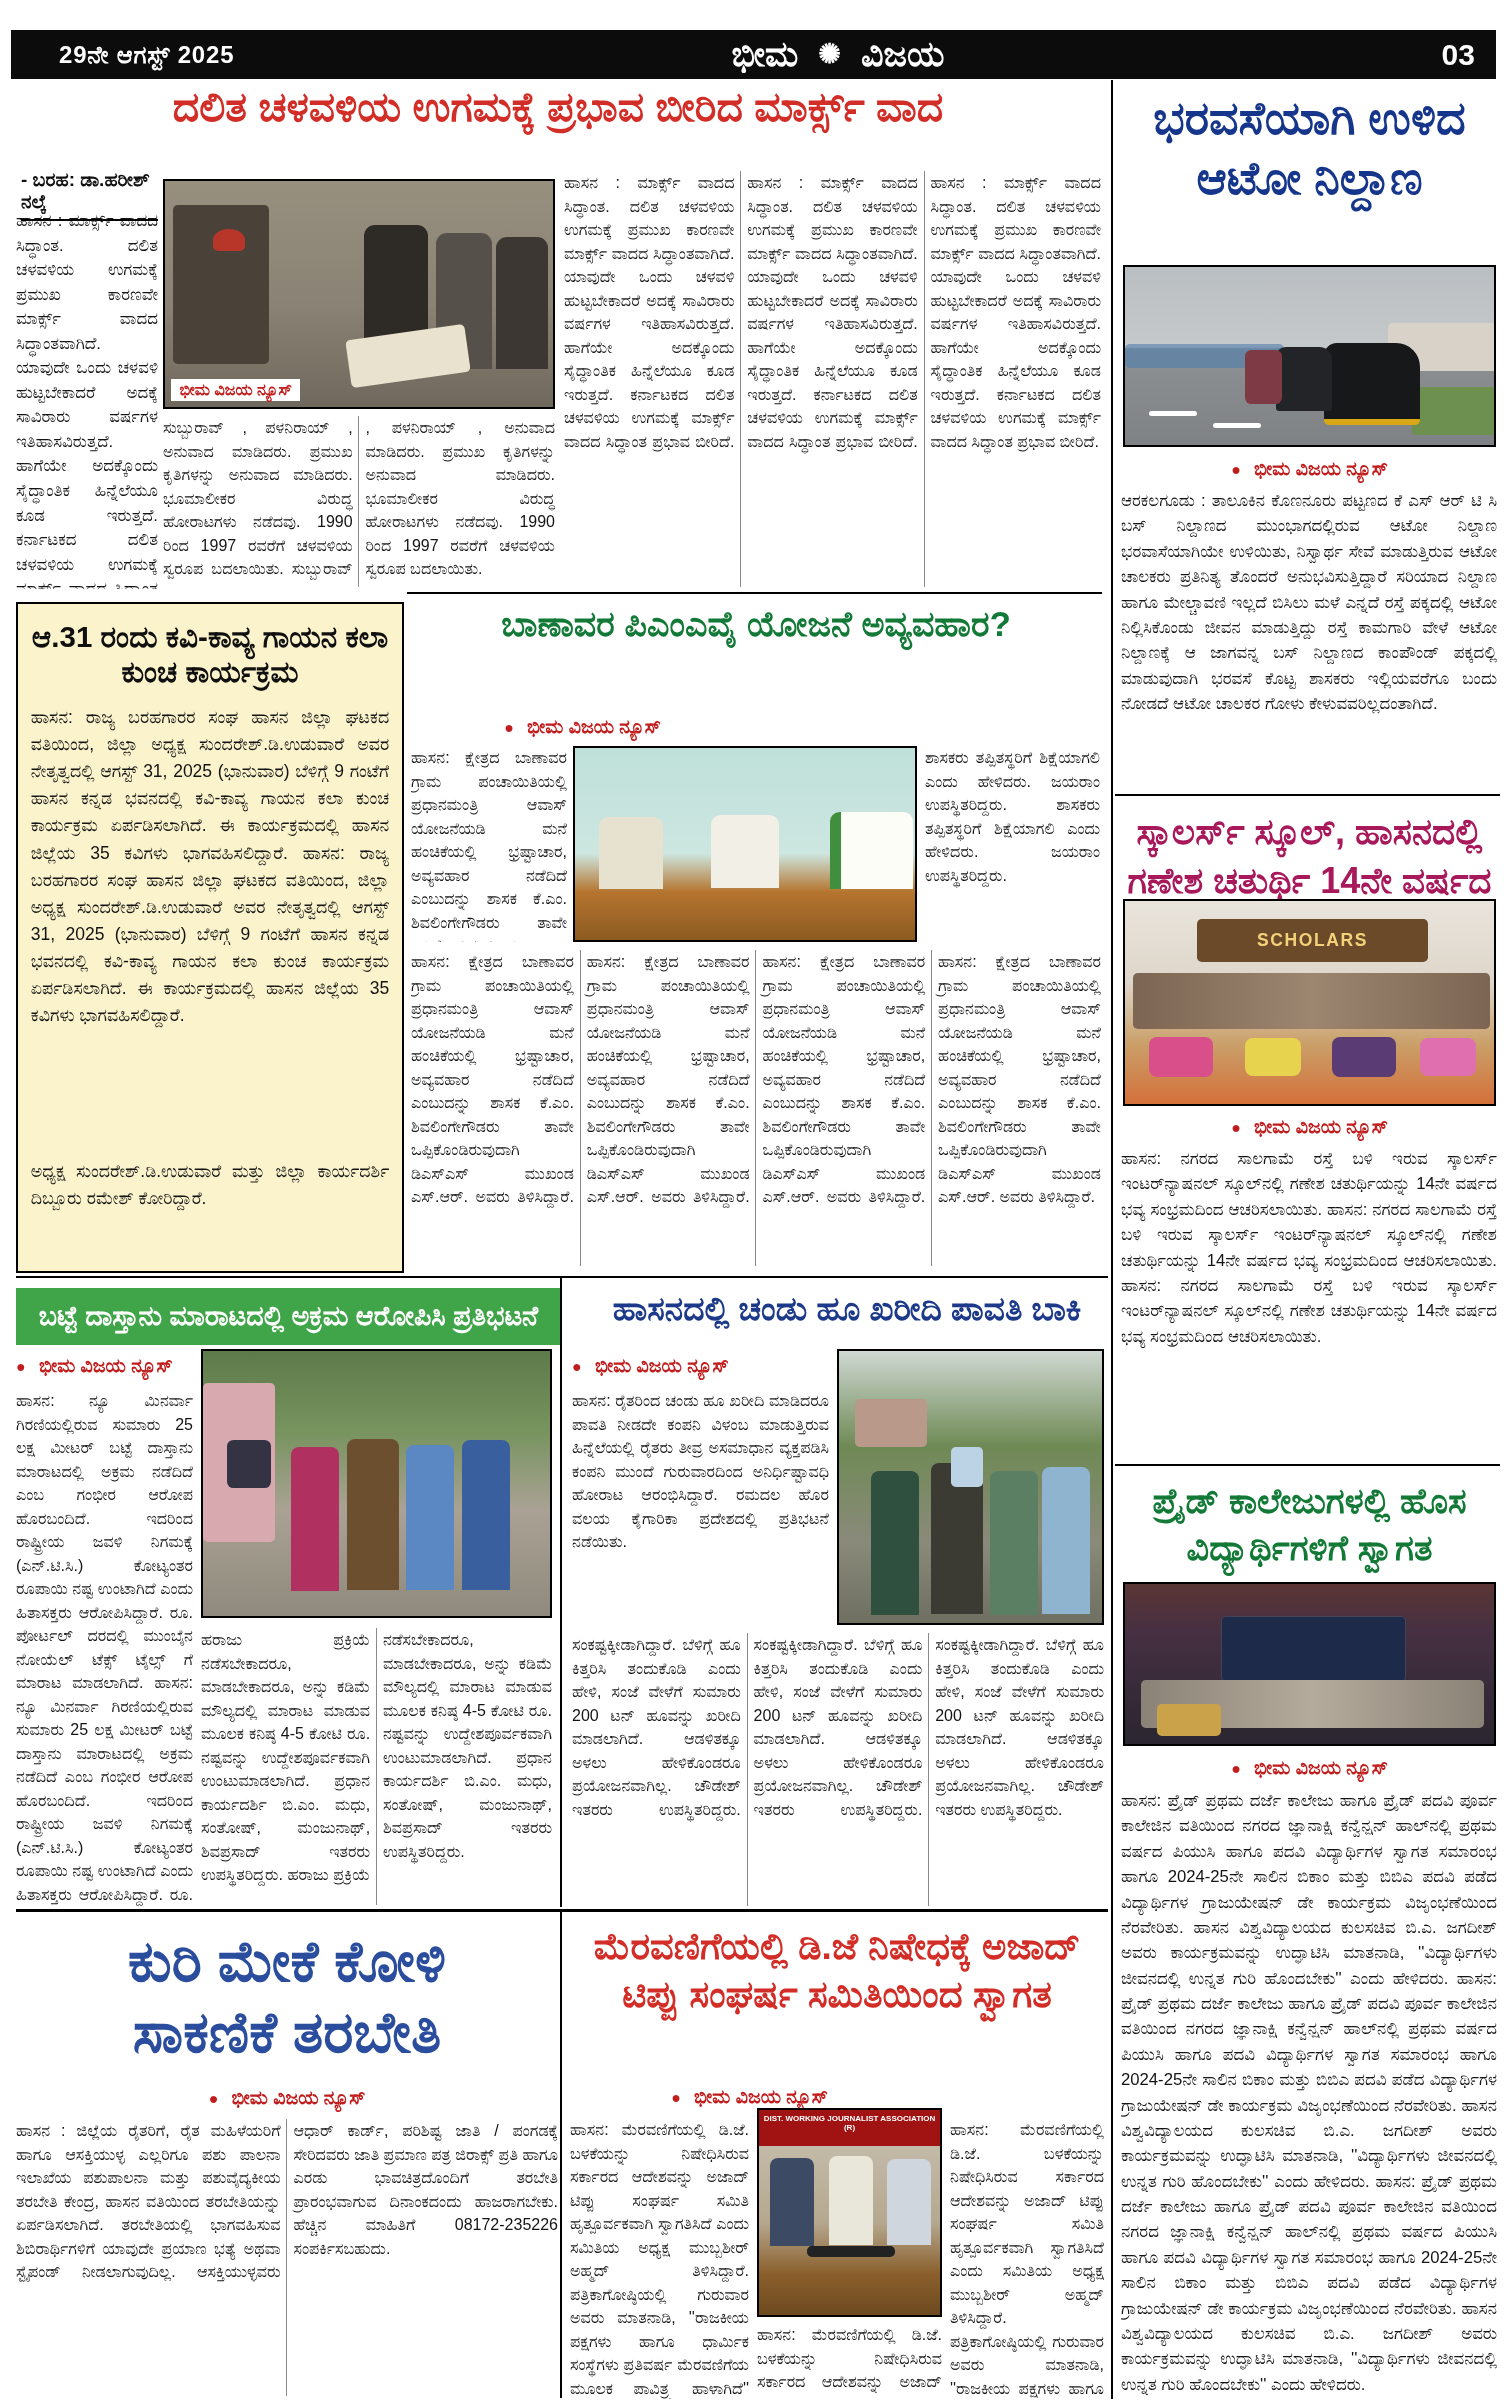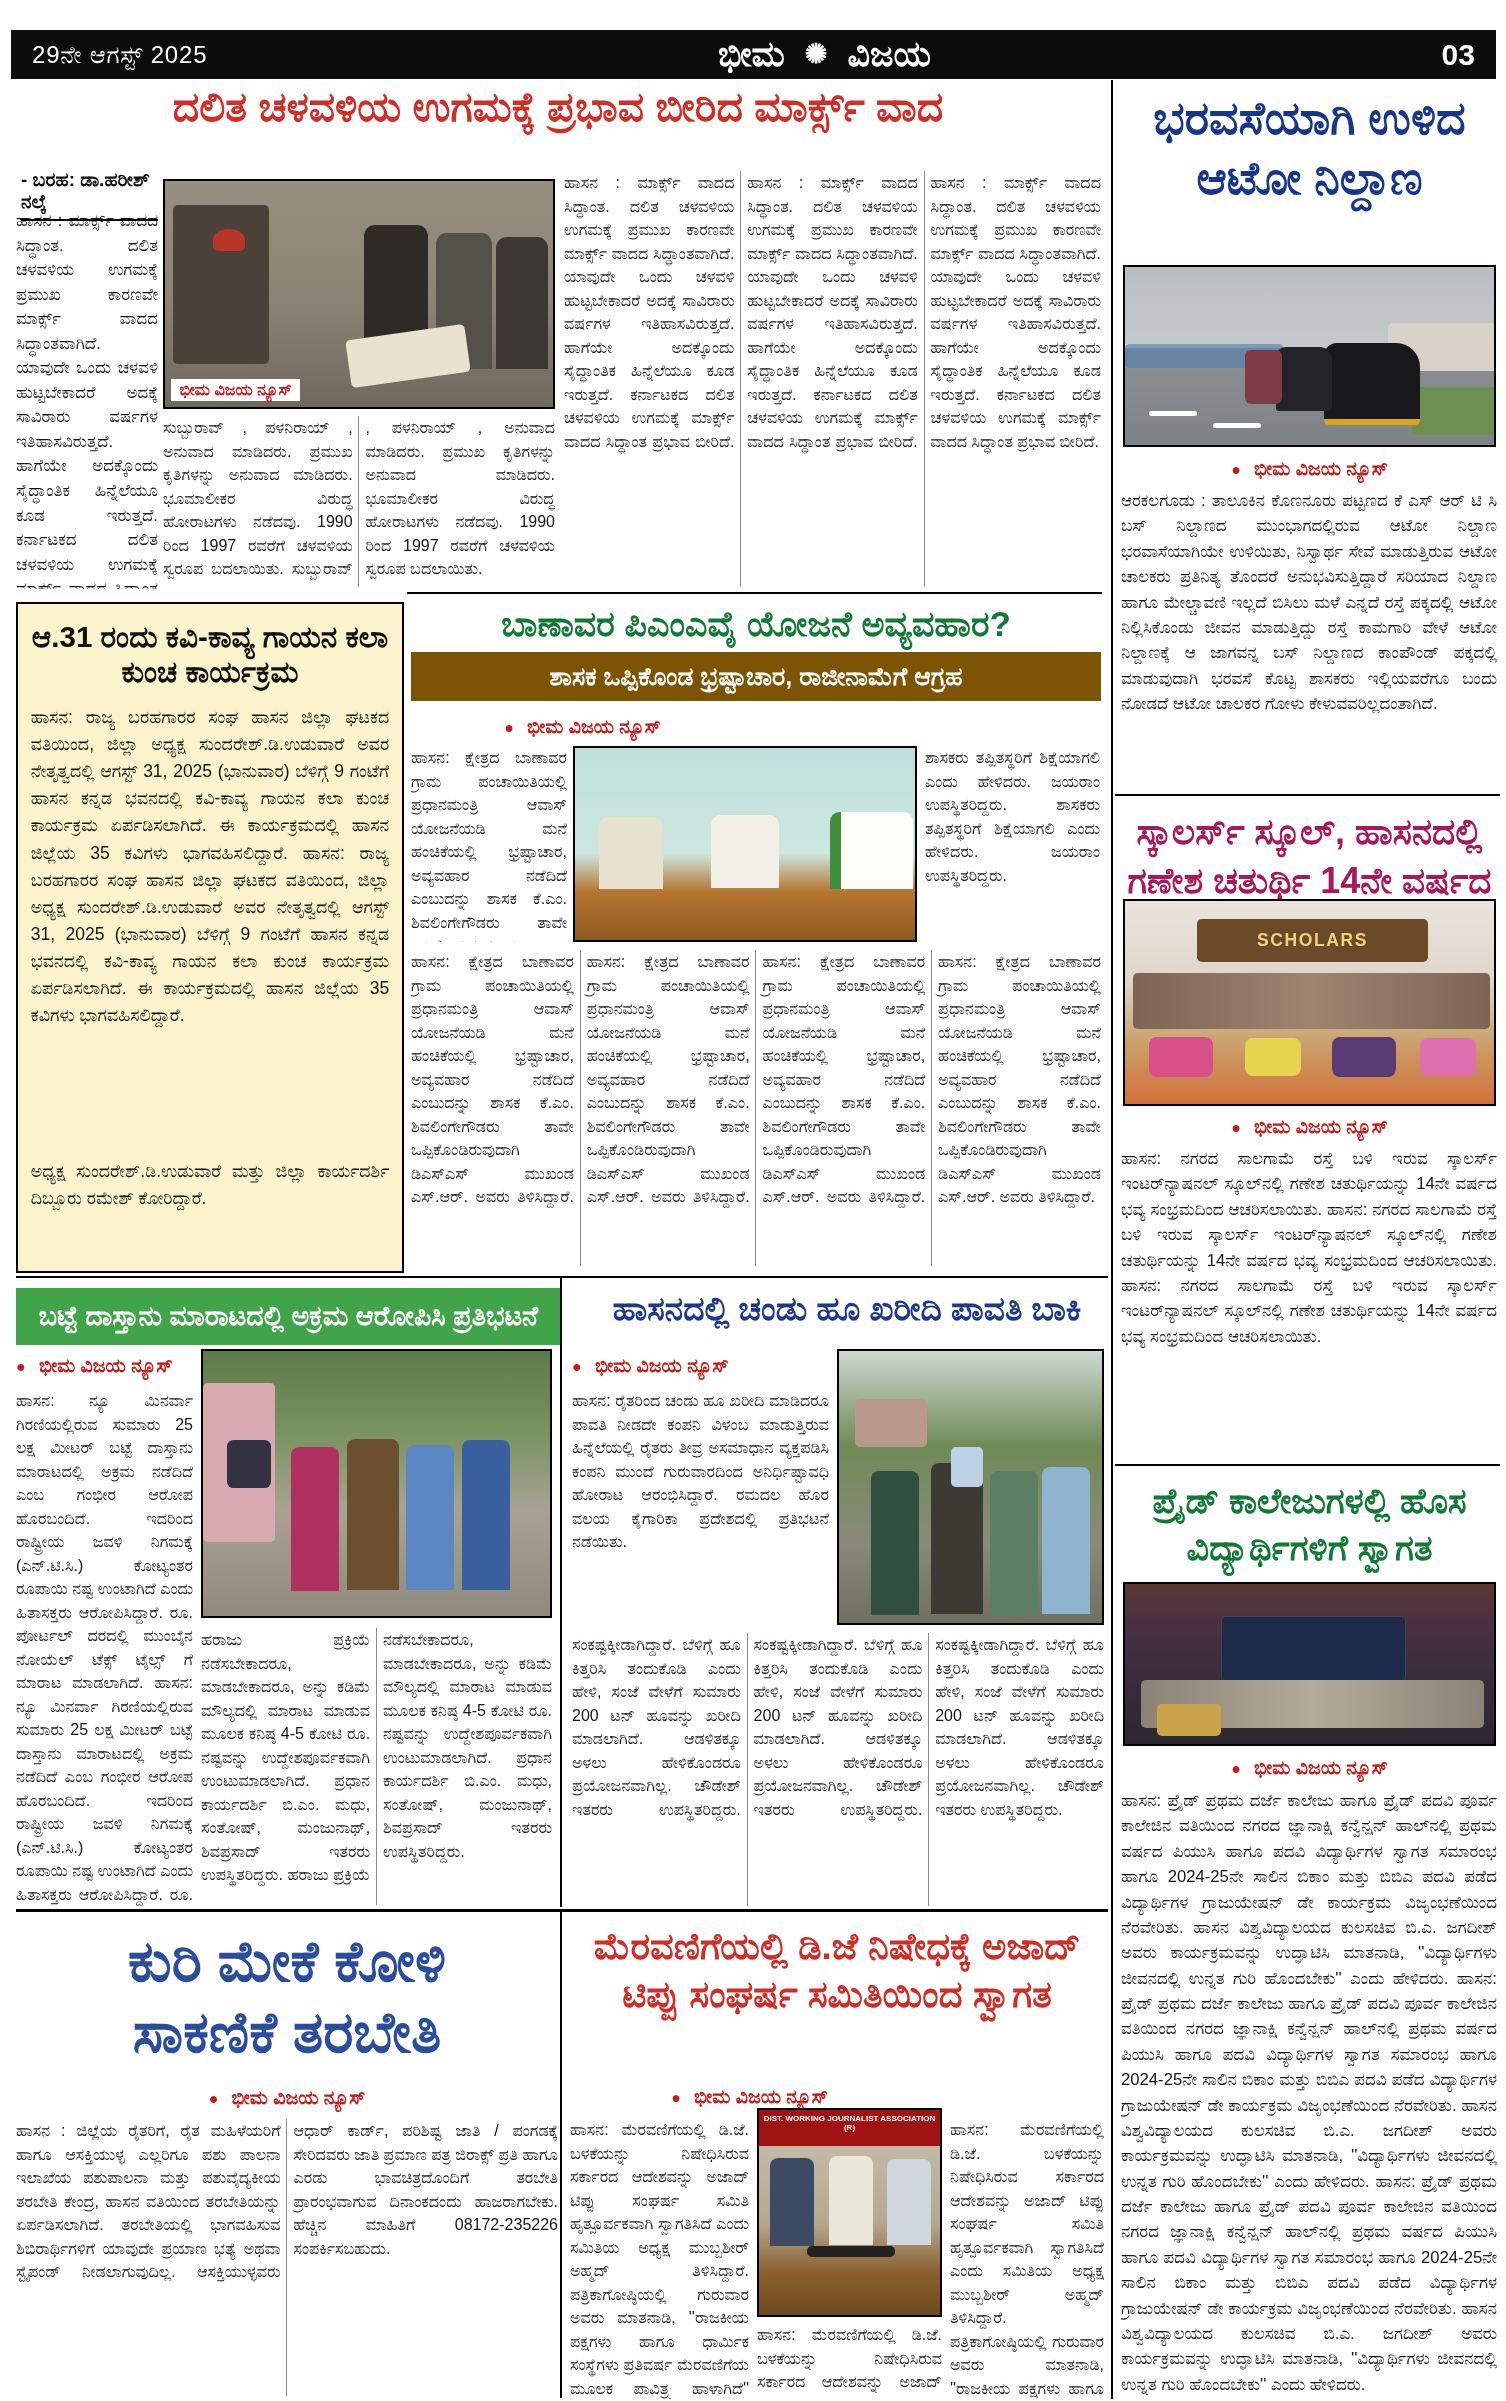--- a/index.html
+++ b/index.html
@@ -2,21 +2,21 @@
 <html style="font-size:12.8px"><head>
 <meta charset="utf-8">
 <style>
   html,body{margin:0;padding:0;background:#e8e8e8;}
   #page{position:relative;width:1507px;height:2401px;background:#ffffff;margin:0 auto;
         font-family:"Liberation Sans",sans-serif;color:#111;overflow:hidden;}
   .abs{position:absolute;}
   
   #masthead{left:11px;top:30px;width:1485px;height:49px;background:#0c0c0c;color:#fff;
             display:flex;align-items:center;justify-content:space-between;padding:0 21px;box-sizing:border-box;}
-  #masthead .date{font-size:24px;font-weight:normal;letter-spacing:0.8px;}
+  #masthead .date{font-size:24px;font-weight:bold;letter-spacing:0.8px;margin-left:27px;}
   #masthead .brand{font-size:35px;font-weight:bold;display:flex;align-items:center;gap:20px;}
   #masthead .sun{font-size:27px;line-height:1;}
   #masthead .pageno{font-size:30px;font-weight:bold;}
   
   .hl{font-weight:bold;text-align:center;line-height:1.18;}
   .hl-red{color:#d22d26;}
   .hl-blue{color:#16368c;}
   .hl-navy{color:#1d3a8a;}
   .hl-green{color:#127a36;}
   .hl-magenta{color:#a8195b;}
@@ -155,21 +155,20 @@
   <div id="kavi-box" class="abs">
     <div class="hl">ಆ.31 ರಂದು ಕವಿ-ಕಾವ್ಯ ಗಾಯನ ಕಲಾ ಕುಂಚ ಕಾರ್ಯಕ್ರಮ</div>
     <div class="body-txt" style="height:446px;">ಹಾಸನ: ರಾಜ್ಯ ಬರಹಗಾರರ ಸಂಘ ಹಾಸನ ಜಿಲ್ಲಾ ಘಟಕದ ವತಿಯಿಂದ, ಜಿಲ್ಲಾ ಅಧ್ಯಕ್ಷ ಸುಂದರೇಶ್.ಡಿ.ಉಡುವಾರೆ ಅವರ ನೇತೃತ್ವದಲ್ಲಿ ಆಗಸ್ಟ್ 31, 2025 (ಭಾನುವಾರ) ಬೆಳಿಗ್ಗೆ 9 ಗಂಟೆಗೆ ಹಾಸನ ಕನ್ನಡ ಭವನದಲ್ಲಿ ಕವಿ-ಕಾವ್ಯ ಗಾಯನ ಕಲಾ ಕುಂಚ ಕಾರ್ಯಕ್ರಮ ಏರ್ಪಡಿಸಲಾಗಿದೆ. ಈ ಕಾರ್ಯಕ್ರಮದಲ್ಲಿ ಹಾಸನ ಜಿಲ್ಲೆಯ 35 ಕವಿಗಳು ಭಾಗವಹಿಸಲಿದ್ದಾರೆ.  ಹಾಸನ: ರಾಜ್ಯ ಬರಹಗಾರರ ಸಂಘ ಹಾಸನ ಜಿಲ್ಲಾ ಘಟಕದ ವತಿಯಿಂದ, ಜಿಲ್ಲಾ ಅಧ್ಯಕ್ಷ ಸುಂದರೇಶ್.ಡಿ.ಉಡುವಾರೆ ಅವರ ನೇತೃತ್ವದಲ್ಲಿ ಆಗಸ್ಟ್ 31, 2025 (ಭಾನುವಾರ) ಬೆಳಿಗ್ಗೆ 9 ಗಂಟೆಗೆ ಹಾಸನ ಕನ್ನಡ ಭವನದಲ್ಲಿ ಕವಿ-ಕಾವ್ಯ ಗಾಯನ ಕಲಾ ಕುಂಚ ಕಾರ್ಯಕ್ರಮ ಏರ್ಪಡಿಸಲಾಗಿದೆ. ಈ ಕಾರ್ಯಕ್ರಮದಲ್ಲಿ ಹಾಸನ ಜಿಲ್ಲೆಯ 35 ಕವಿಗಳು ಭಾಗವಹಿಸಲಿದ್ದಾರೆ.</div>
     <div class="body-txt" style="height:88px;margin-top:8px;">ಅಧ್ಯಕ್ಷ ಸುಂದರೇಶ್.ಡಿ.ಉಡುವಾರೆ ಮತ್ತು ಜಿಲ್ಲಾ ಕಾರ್ಯದರ್ಶಿ ದಿಬ್ಬೂರು ರಮೇಶ್ ಕೋರಿದ್ದಾರೆ.</div>
   </div>
 
   <div class="abs rule-h" style="left:407px;top:592px;width:695px;height:2.4px;"></div>
 
   <div class="abs hl hl-green" style="left:411px;top:603px;width:690px;font-size:35px;">ಬಾಣಾವರ ಪಿಎಂಎವೈ ಯೋಜನೆ ಅವ್ಯವಹಾರ?</div>
 
-  <div id="pmay-sub" class="abs">ಶಾಸಕ ಒಪ್ಪಿಕೊಂಡ ಭ್ರಷ್ಟಾಚಾರ, ರಾಜೀನಾಮೆಗೆ ಆಗ್ರಹ</div>
 
   <div class="abs byline-red" style="left:411px;top:716px;width:343px;">
     <span class="dot">●</span>
     <span>ಭೀಮ ವಿಜಯ ನ್ಯೂಸ್</span>
   </div>
 
   <div class="abs body-txt" style="left:411px;top:746px;width:156px;height:196px;font-size:16px;">ಹಾಸನ: ಕ್ಷೇತ್ರದ ಬಾಣಾವರ ಗ್ರಾಮ ಪಂಚಾಯಿತಿಯಲ್ಲಿ ಪ್ರಧಾನಮಂತ್ರಿ ಆವಾಸ್ ಯೋಜನೆಯಡಿ ಮನೆ ಹಂಚಿಕೆಯಲ್ಲಿ ಭ್ರಷ್ಟಾಚಾರ, ಅವ್ಯವಹಾರ ನಡೆದಿದೆ ಎಂಬುದನ್ನು ಶಾಸಕ ಕೆ.ಎಂ. ಶಿವಲಿಂಗೇಗೌಡರು ತಾವೇ ಒಪ್ಪಿಕೊಂಡಿರುವುದಾಗಿ ಡಿಎಸ್ಎಸ್ ಮುಖಂಡ ಎಸ್.ಆರ್. ಅವರು ತಿಳಿಸಿದ್ದಾರೆ.</div>
 
   <div class="abs photo" style="left:573px;top:746px;width:344px;height:196px;background:linear-gradient(180deg,#bfe0da 0%,#cde6e0 55%,#b5752f 75%,#8c5a20 100%);">
     <div class="scene">

